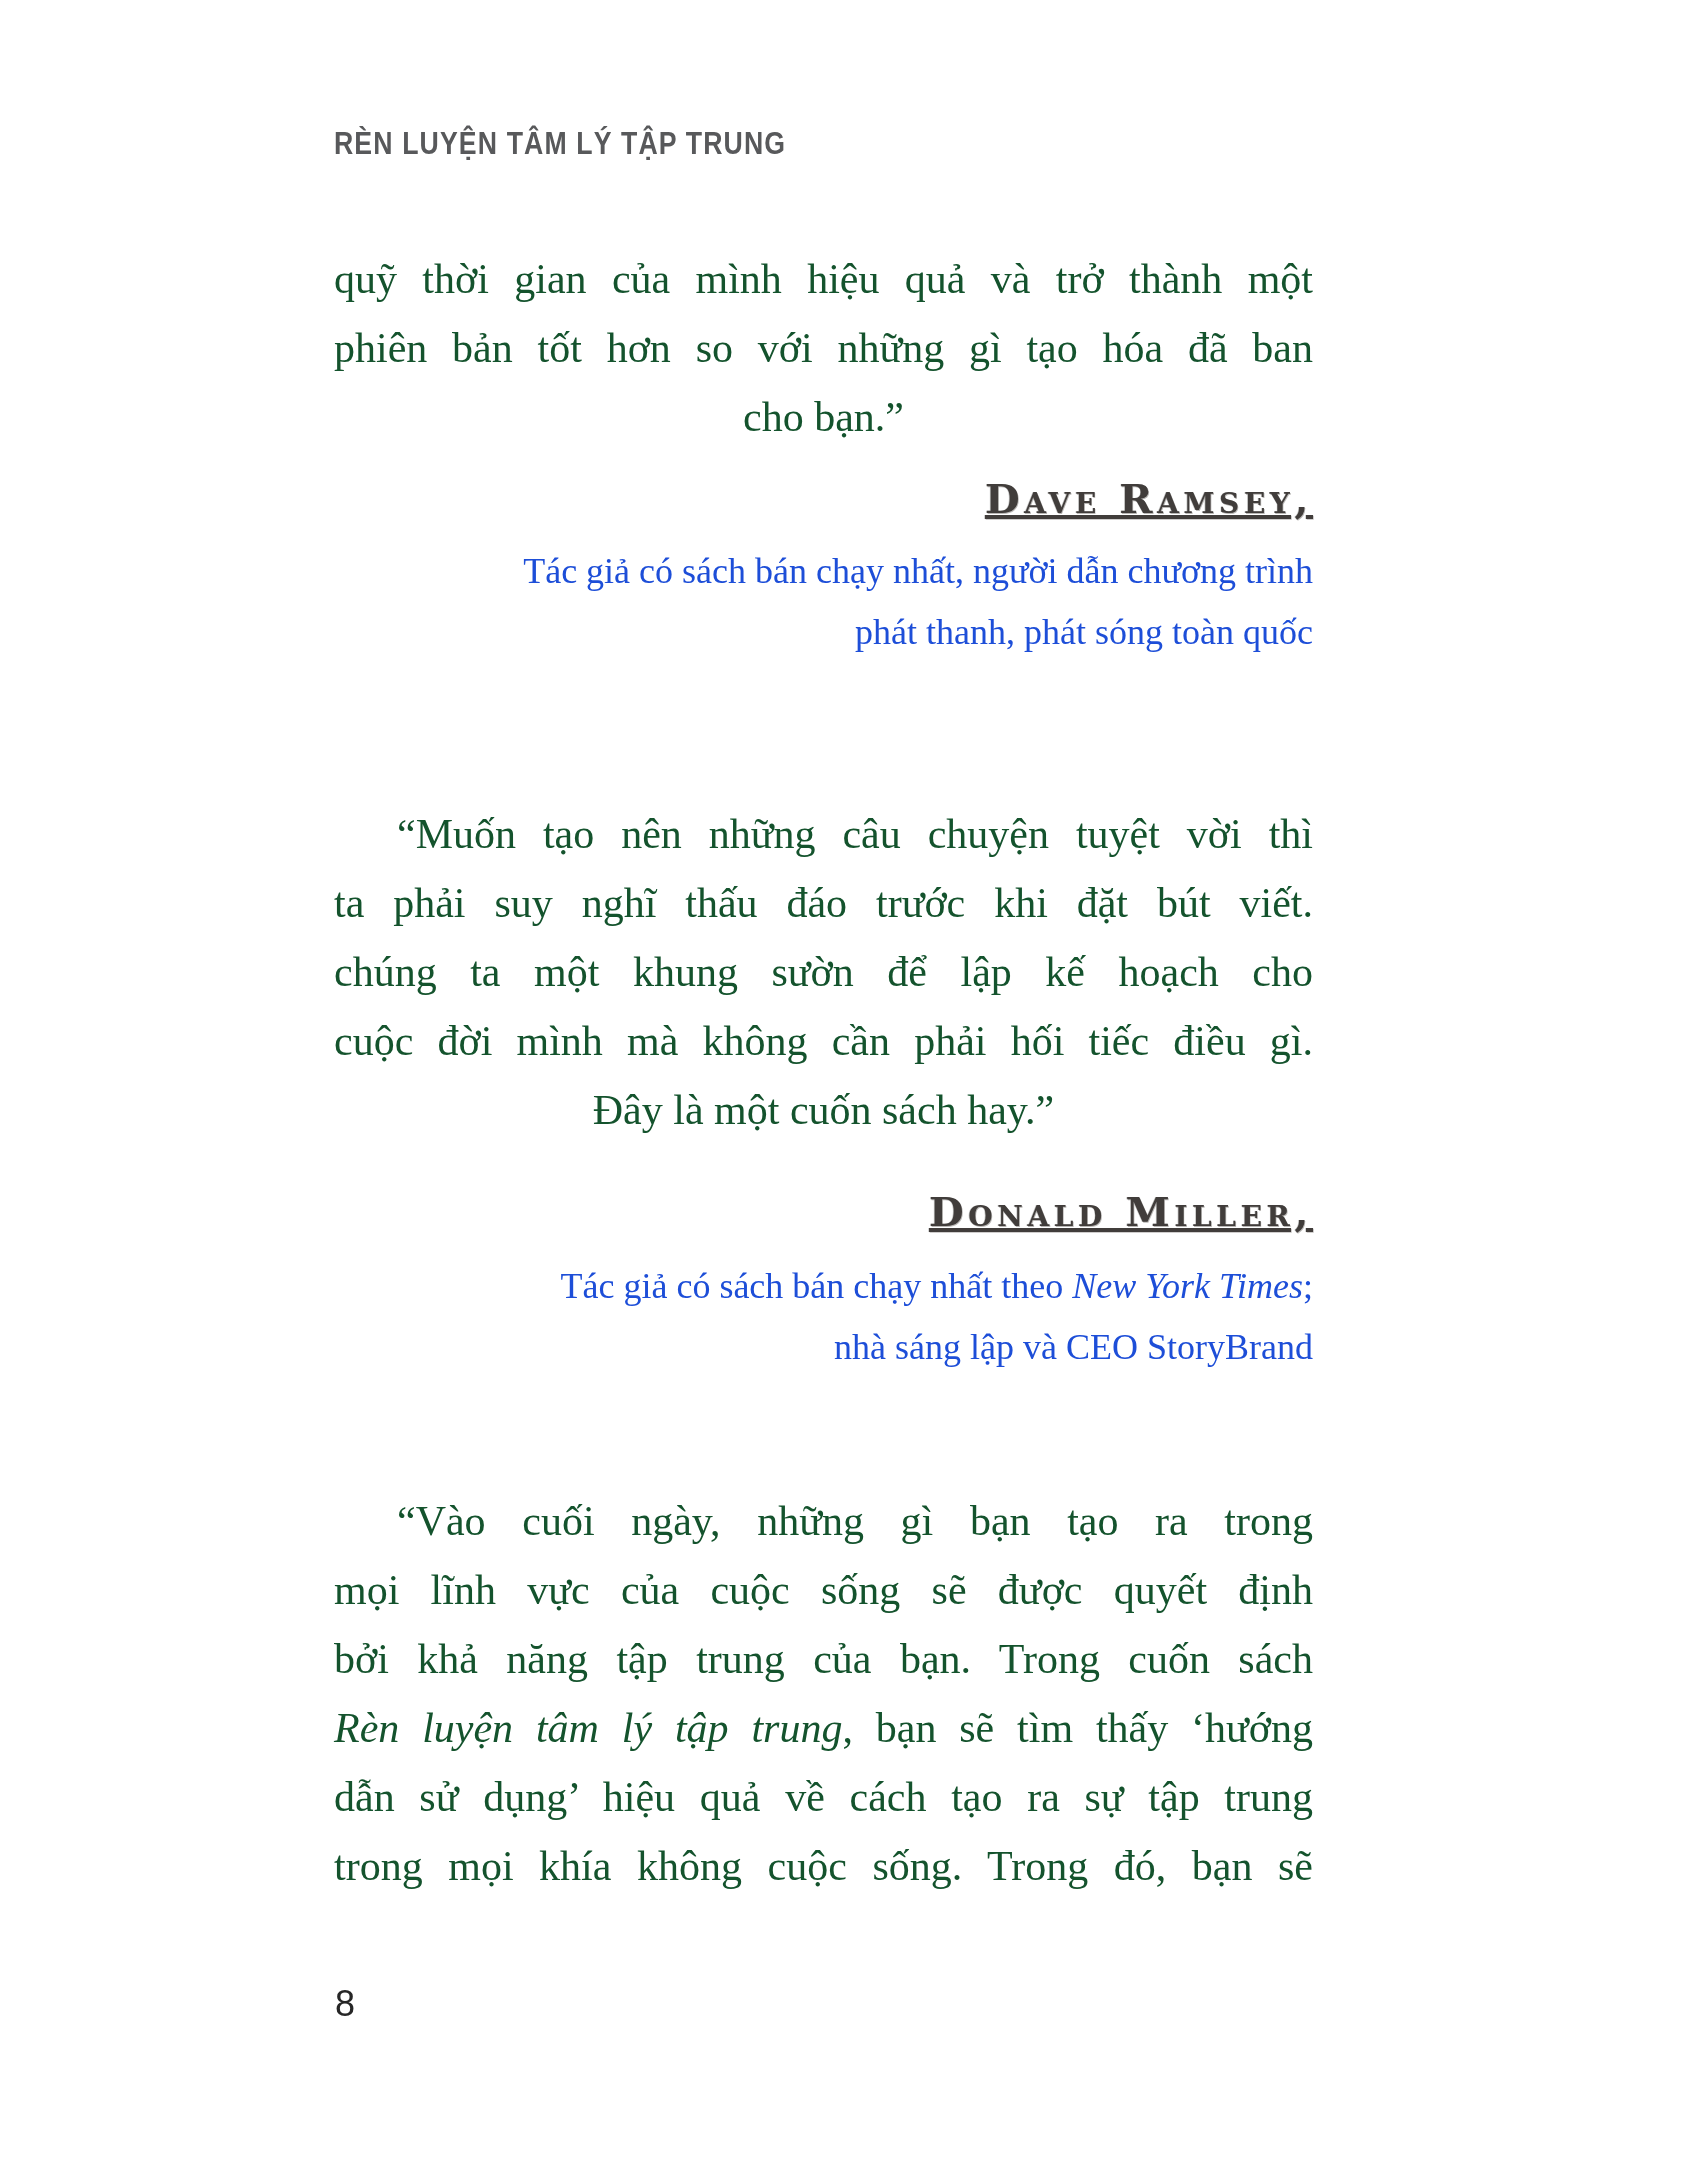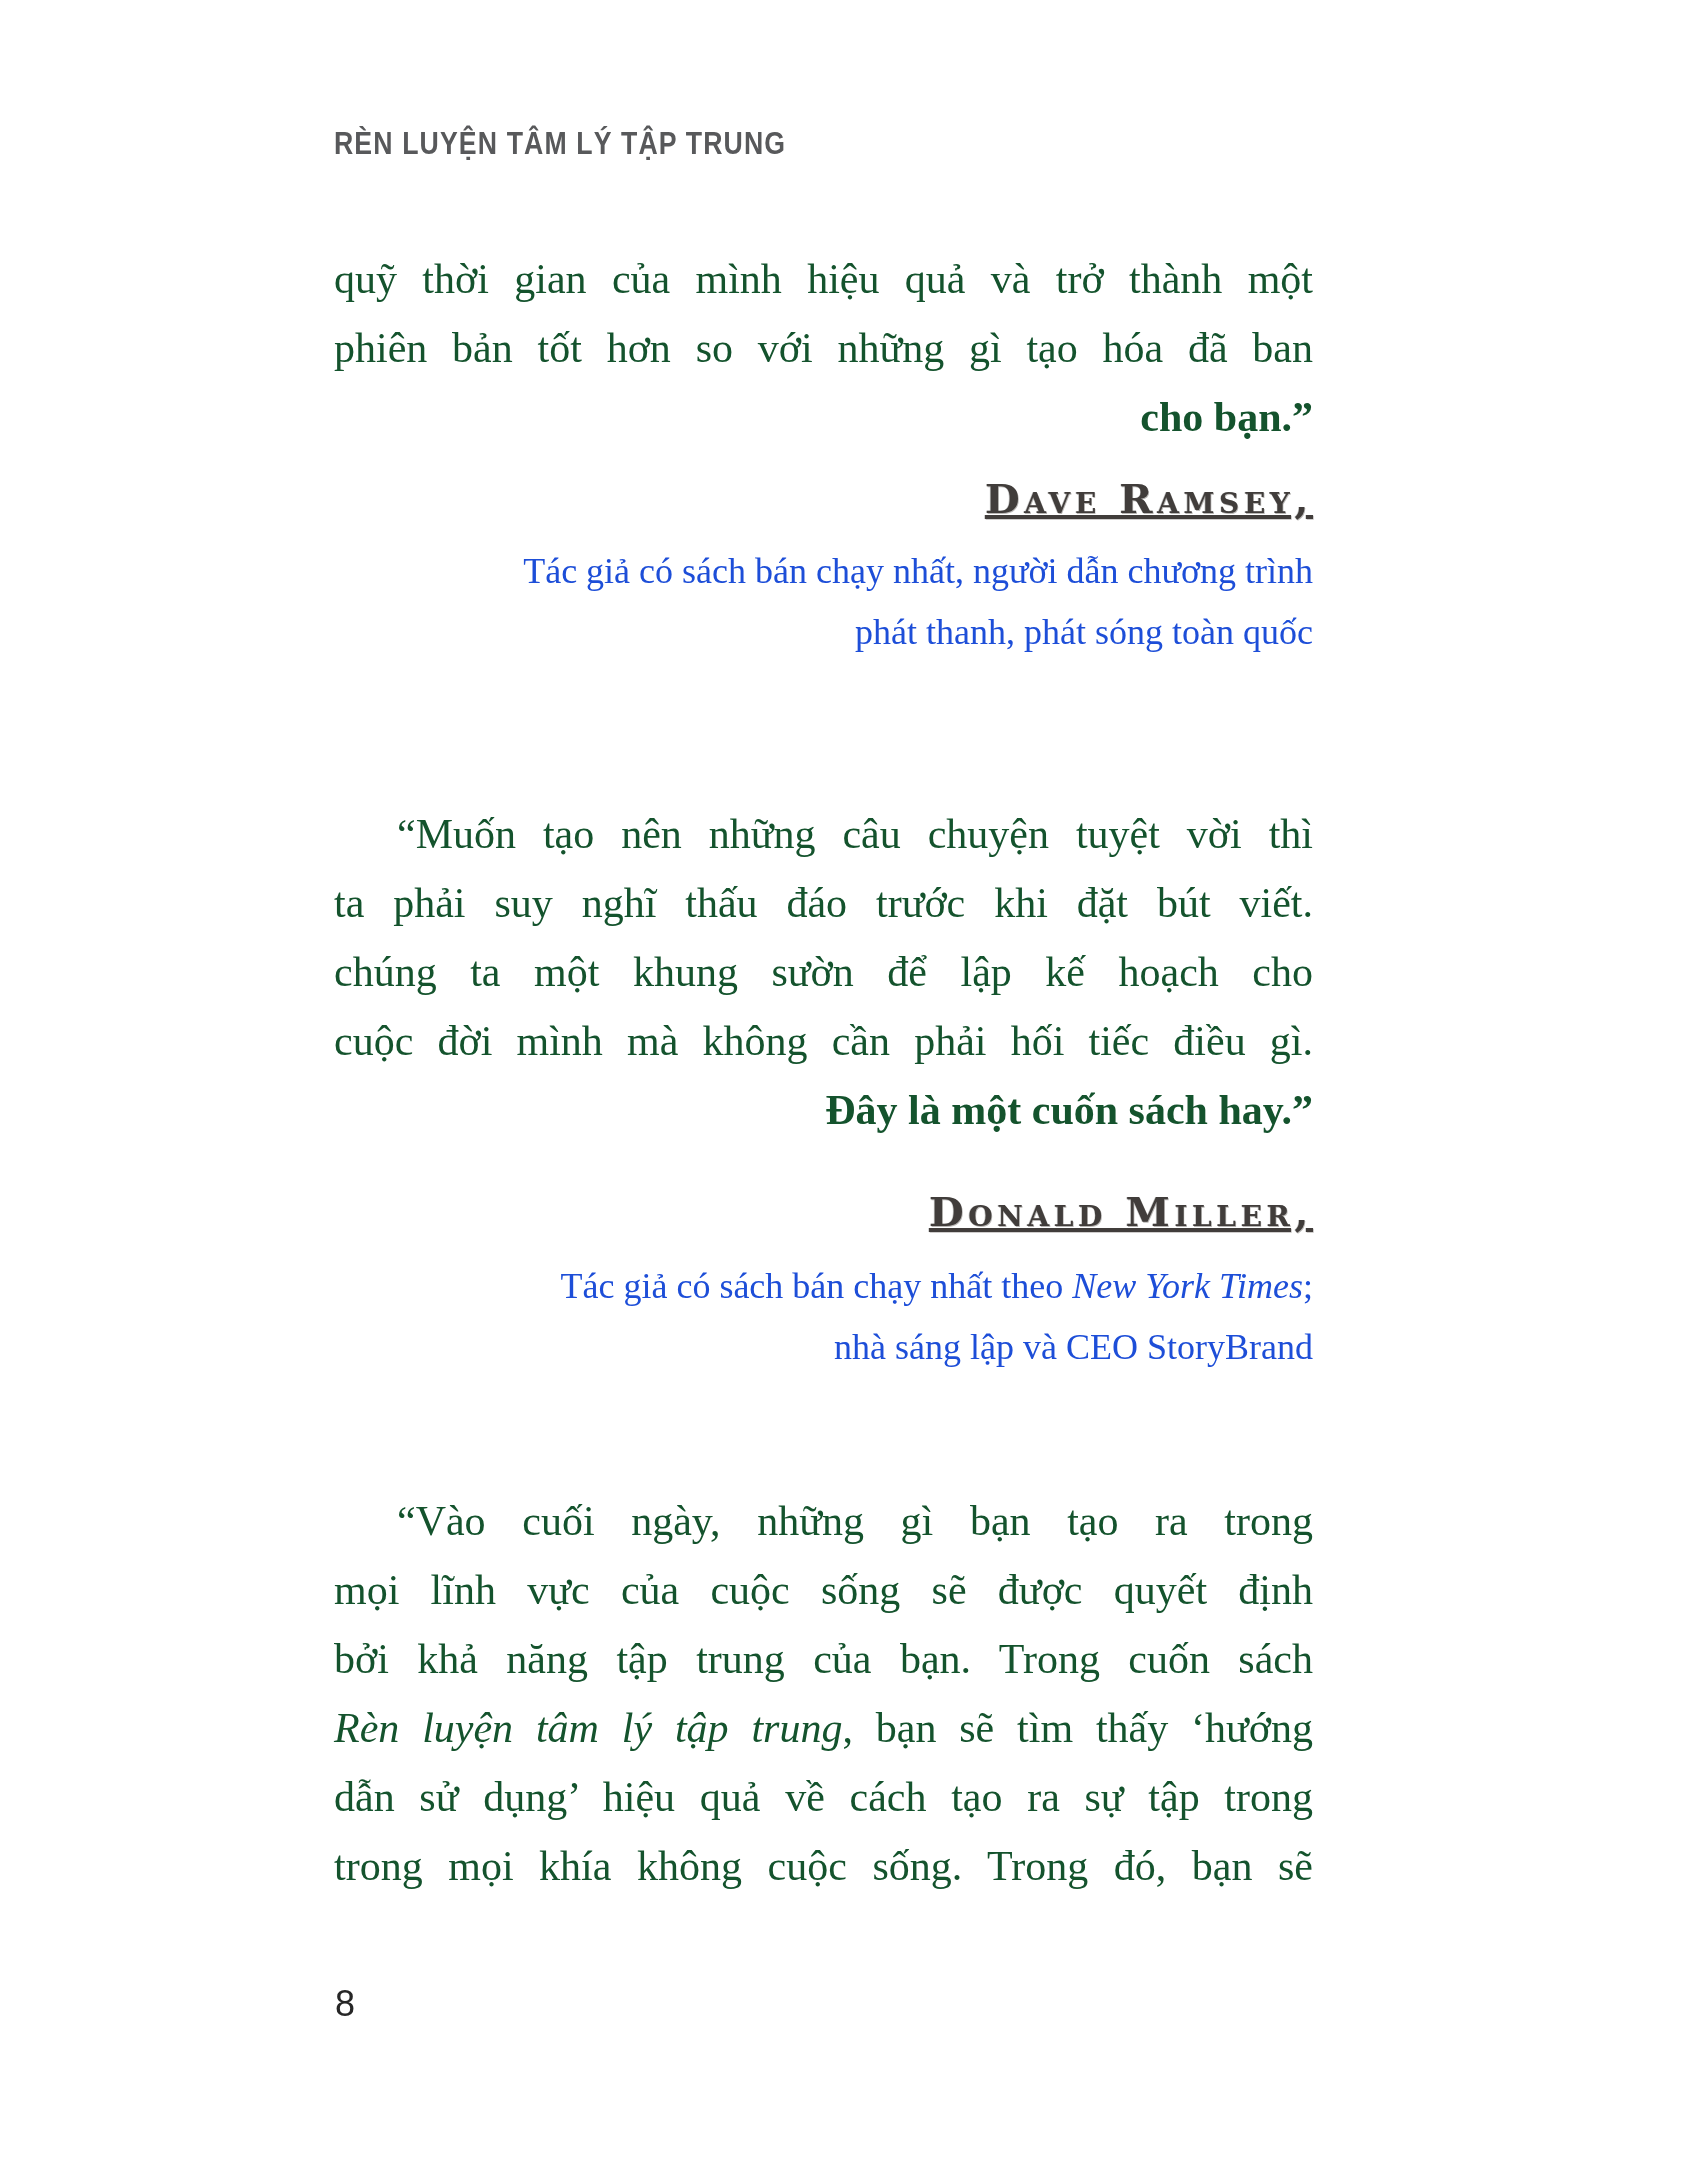--- a/index.html
+++ b/index.html
@@ -32,21 +32,21 @@
     transform-origin: 0 50%;
   }
   
   .col {
     position: absolute; left: 334px; width: 979px;
     font-size: 42px;
     line-height: 69px;
     color: #14532d;
   }
   .jline { text-align: justify; text-align-last: justify; }
-  .fline { text-align: right; text-align-last: auto; font-weight: bold; }
+  .fline { text-align: center; text-align-last: auto; }
   .indent { text-indent: 63px; }
   .para-quote1 { top: 245px; }
   .para-quote2 { top: 800px; }
   .para-quote3 { top: 1487px; }
   
   .author {
     position: absolute; left: 334px; width: 979px;
     text-align: right;
     font-family: "DejaVu Serif", "Liberation Serif", serif;
     font-variant: small-caps;
@@ -115,20 +115,20 @@
   <div class="attr attr-2">
     <div><span>Tác giả có sách bán chạy nhất theo </span><em>New York Times</em><span>;</span></div>
     <div>nhà sáng lập và CEO StoryBrand</div>
   </div>
 
   <section class="col para-quote3">
     <div class="jline indent">“Vào cuối ngày, những gì bạn tạo ra trong</div>
     <div class="jline">mọi lĩnh vực của cuộc sống sẽ được quyết định</div>
     <div class="jline">bởi khả năng tập trung của bạn. Trong cuốn sách</div>
     <div class="jline"><em>Rèn luyện tâm lý tập trung</em><span>, bạn sẽ tìm thấy ‘hướng</span></div>
-    <div class="jline">dẫn sử dụng’ hiệu quả về cách tạo ra sự tập trong</div>
+    <div class="jline">dẫn sử dụng’ hiệu quả về cách tạo ra sự tập trung</div>
     <div class="jline">trong mọi khía không cuộc sống. Trong đó, bạn sẽ</div>
   </section>
 
   <div class="pagenum">8</div>
 
 </div>
 
 
 </body></html>

